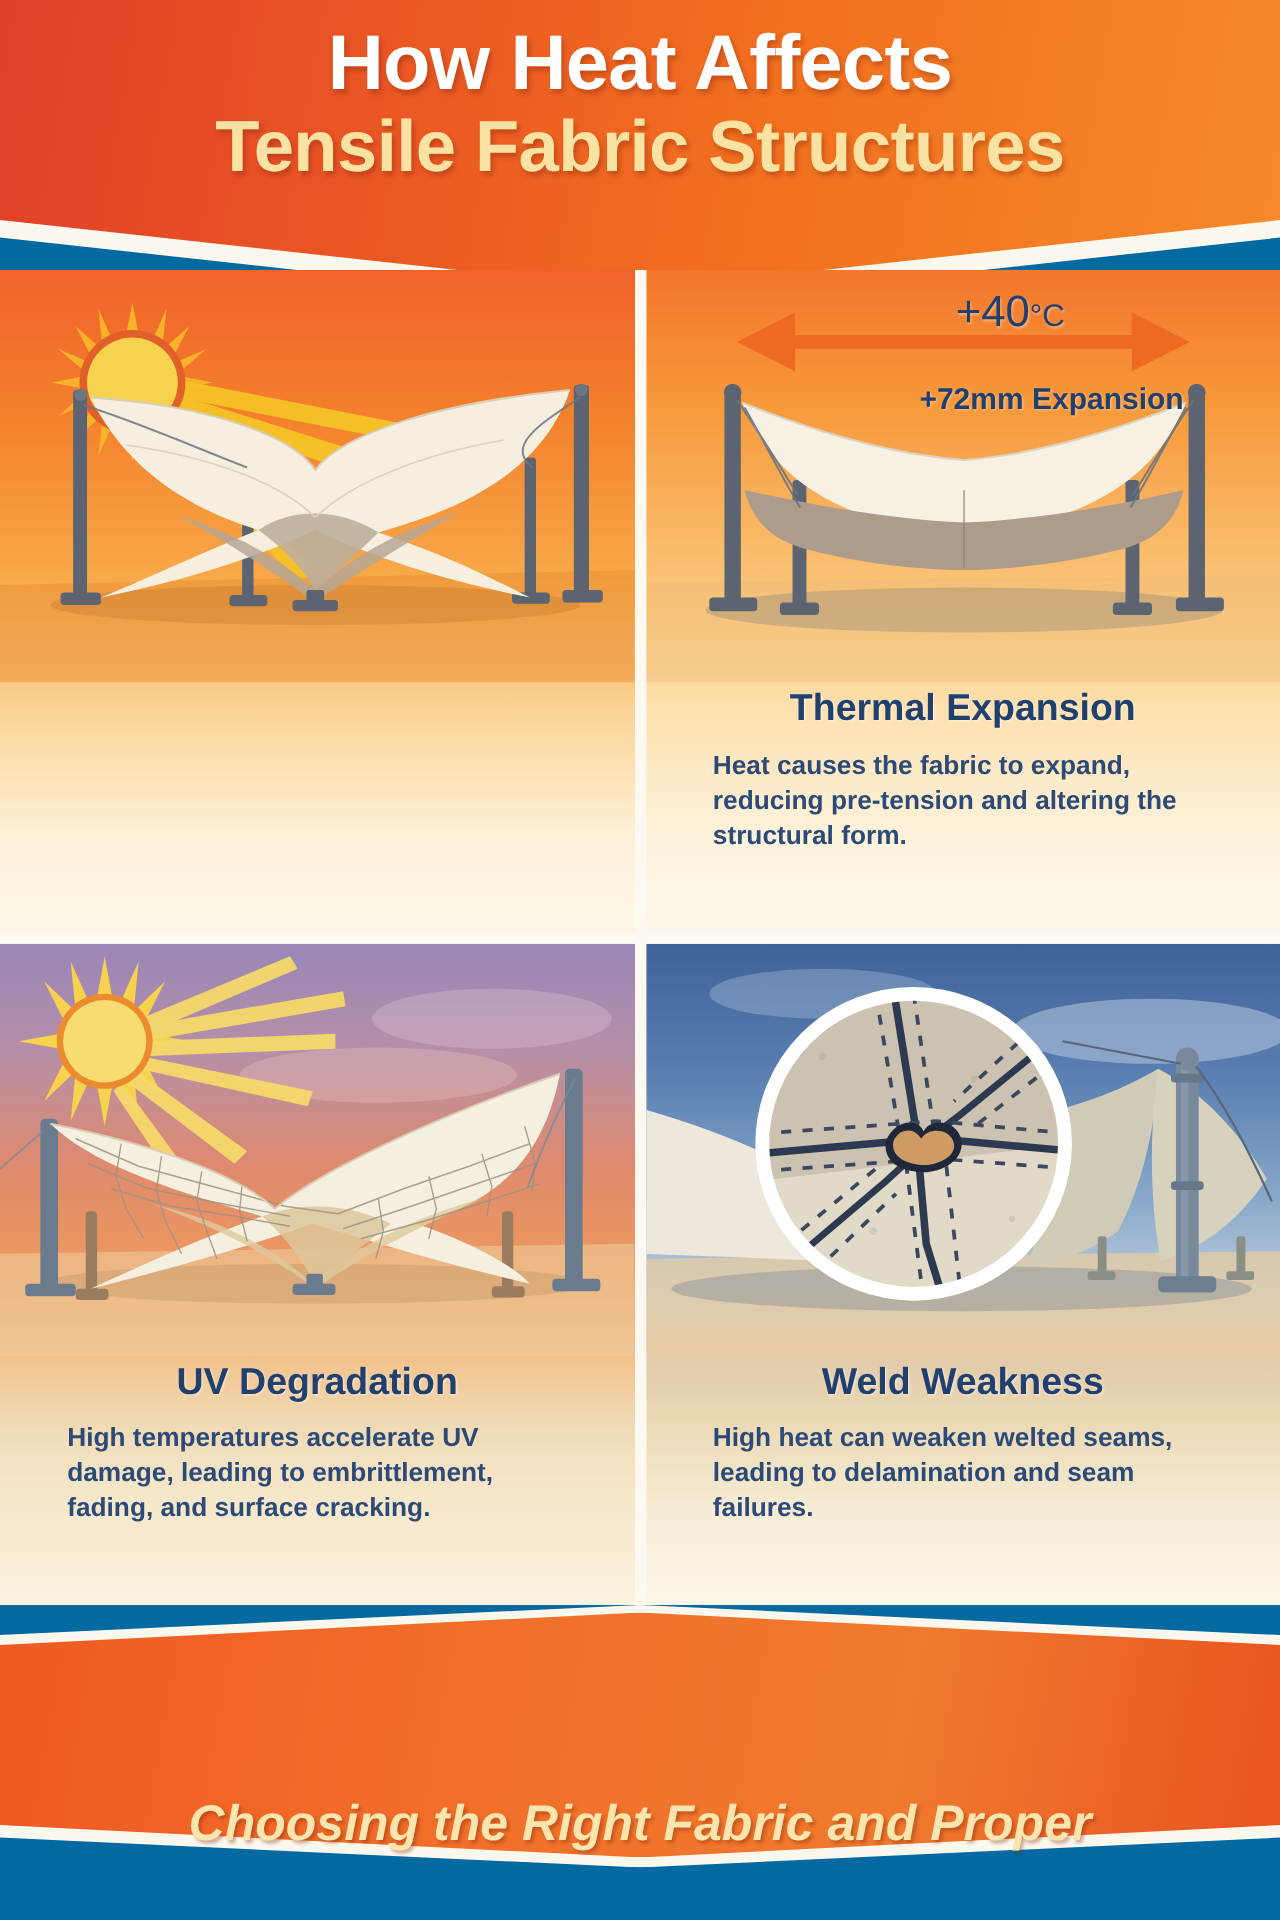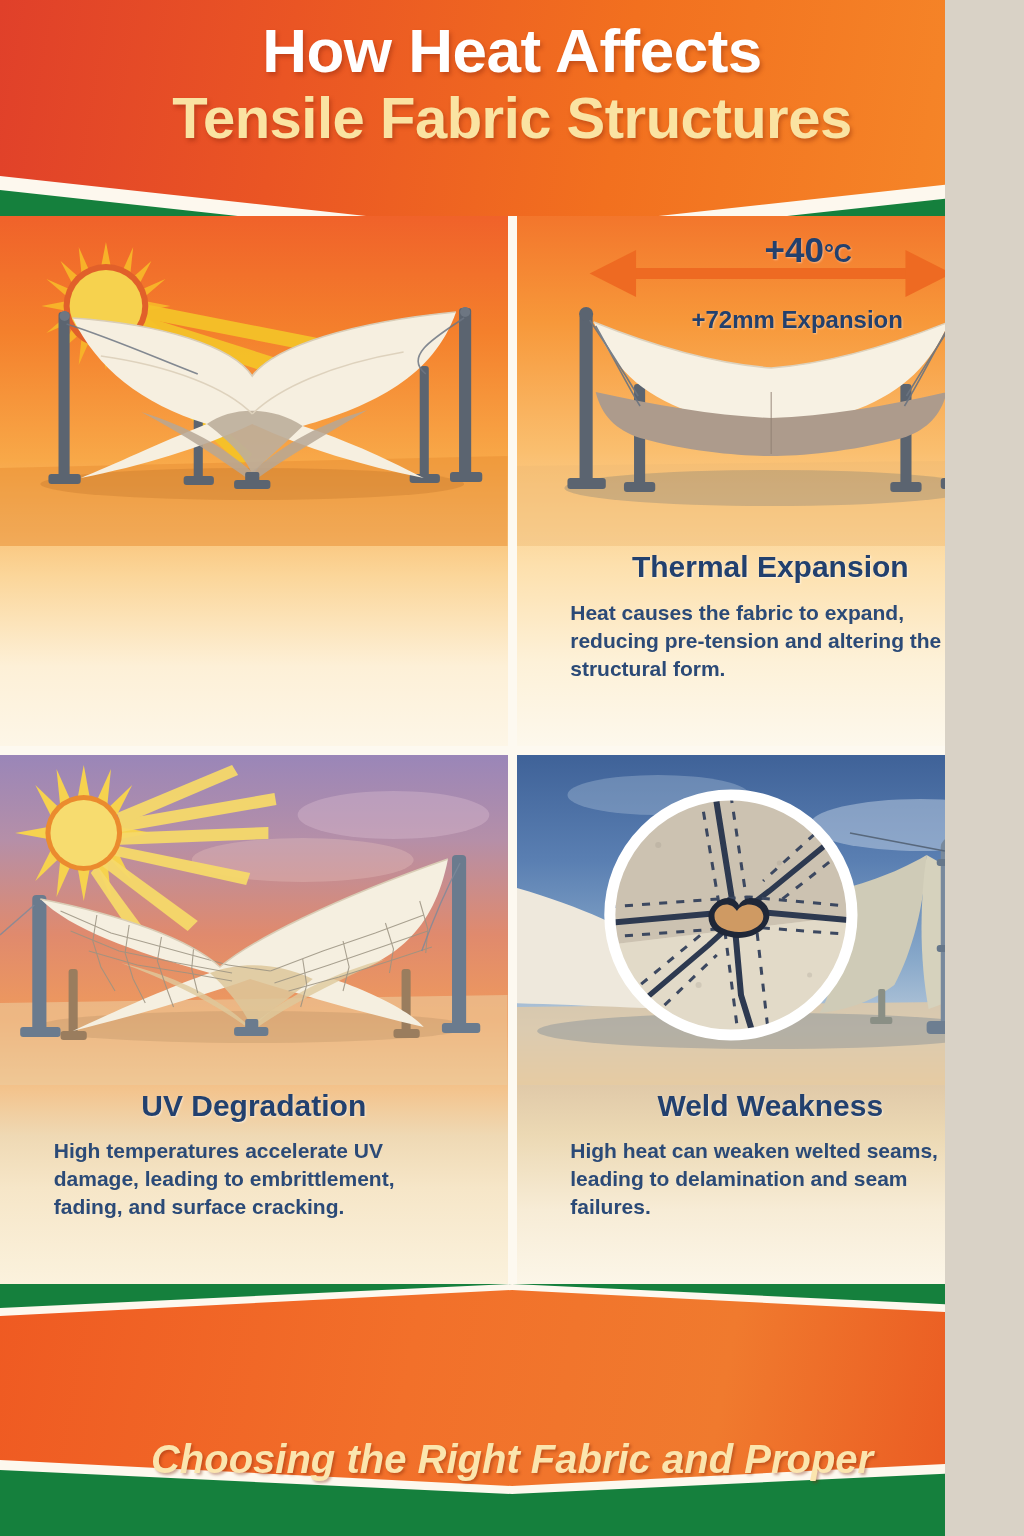--- a/index.html
+++ b/index.html
@@ -1,21 +1,21 @@
 <!DOCTYPE html>
 <html><head>
 <meta charset="utf-8">
 <style>
   html,body{margin:0;padding:0;}
   body{
     width:1024px;height:1536px;overflow:hidden;
     background:#d9d2c6;
     font-family:"Liberation Sans", sans-serif;
   }
-  .poster{position:relative;width:945px;height:1536px;overflow:hidden;background:#15803d;}
+  .poster{position:relative;width:1024px;height:1536px;overflow:hidden;background:#0369a1;}
 
   
   .header{
     position:absolute;left:0;top:0;width:1024px;height:232px;
     background:linear-gradient(100deg,#e0402a 0%,#ea5524 28%,#f2701f 60%,#f68a2a 100%);
     clip-path:polygon(0 0,100% 0,100% 176px,50% 232px,0 176px);
     z-index:2;
   }
   .header-white{
     position:absolute;left:0;top:0;width:1024px;height:246px;
@@ -68,27 +68,27 @@
   }
 
   
   .temp-label{
     position:absolute;z-index:6;font-size:38px;font-weight:bold;color:#fff;
     text-shadow:1px 2px 4px rgba(150,50,10,.45);white-space:nowrap;
   }
   .temp-label .deg{font-size:27px;}
   .temp-label .f{font-size:25px;}
   .exp-top{
-    position:absolute;z-index:6;font-size:35px;font-weight:bold;color:#23406d;
+    position:absolute;z-index:6;font-size:35px;font-weight:normal;color:#23406d;
     white-space:nowrap;text-shadow:1px 1px 2px rgba(255,255,255,.4);
   }
   .exp-top .deg{font-size:25px;}
   .exp-bottom{
     position:absolute;z-index:6;font-size:24px;font-weight:bold;color:#23406d;
-    white-space:nowrap;text-shadow:1px 1px 2px rgba(255,255,255,.4);
+    white-space:nowrap;text-shadow:1px 1px 2px rgba(255,255,255,.4);margin-left:44px;
   }
 
   
   .footer-white{
     position:absolute;left:0;top:1284px;width:1024px;height:210px;
     background:#fdf8ee;z-index:5;
     clip-path:polygon(0 24px,50% 0,100% 24px,100% 186px,50% 210px,0 186px);
   }
   .footer{
     position:absolute;left:0;top:1290px;width:1024px;height:196px;

